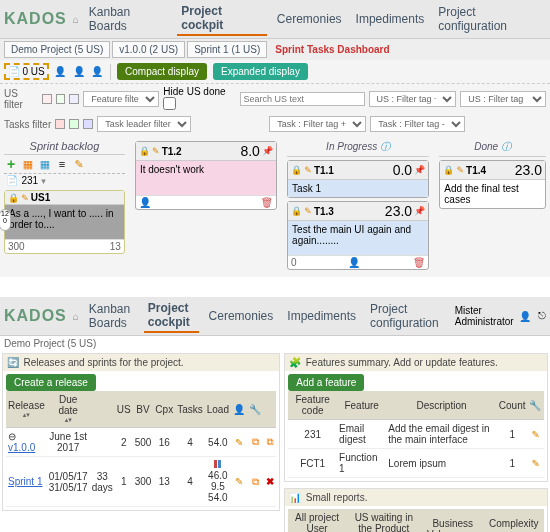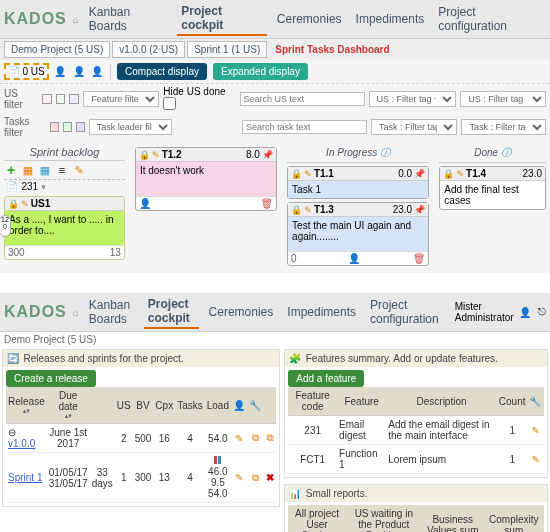--- a/index.html
+++ b/index.html
@@ -9,41 +9,41 @@
 .topbar{display:flex;align-items:center;gap:6px;padding:2px 4px;background:#e8e8e8;border-bottom:1px solid #ccc}
 .topbar .logo{font-weight:bold;color:#697;letter-spacing:1px;font-size:16px}
 .topbar a{color:#456;text-decoration:none;font-size:12px;padding:2px 4px}
 .topbar a.active{font-weight:bold;border-bottom:2px solid #d60}
 .breadcrumb{display:flex;align-items:center;gap:0;padding:2px 4px;background:#eee;font-size:10px}
 .bc{padding:2px 6px;border:1px solid #bbb;background:#fafafa;color:#456;position:relative;margin-right:2px}
 .bc.last{color:#c33;font-weight:bold;border:none;background:none}
 .toolbar1{display:flex;align-items:center;gap:6px;padding:3px 4px;border-bottom:1px dashed #ccc}
 .usbox{border:2px dashed #d90;padding:1px 2px;display:flex;align-items:center;gap:2px}
 .btn{padding:3px 8px;border:none;border-radius:3px;color:#fff;font-size:10px;cursor:pointer}
-.btn.blue{background:#0c4a6e}
+.btn.blue{background:#4d7c0f}
 .btn.teal{background:#2aa98f}
 .filterrow{display:flex;align-items:center;gap:4px;padding:2px 4px;flex-wrap:nowrap;overflow:hidden}
 .flabel{color:#666;font-size:10px}
 .sel,.inp{border:1px solid #bbb;padding:1px 3px;font-size:9px;background:#fff;color:#666}
 .sel{min-width:70px}
 .swatch{width:10px;height:10px;display:inline-block;border:1px solid #999}
 .cols{display:flex;gap:10px;padding:4px}
 .col{flex:1;min-width:0}
 .colhdr{text-align:center;font-style:italic;color:#556;padding:2px 0;border-bottom:1px solid #ccc;font-size:11px}
 .coltools{display:flex;gap:3px;padding:2px 0}
 .ico{width:14px;height:14px;display:inline-flex;align-items:center;justify-content:center;font-size:11px}
 .card{border:1px solid #aaa;border-radius:3px;margin:3px 0;padding:0;font-size:9px;position:relative;background:#fff}
 .cardhdr{display:flex;align-items:center;gap:2px;padding:1px 3px;background:#eee;border-bottom:1px solid #ccc;font-size:9px}
 .cardhdr .cid{font-weight:bold;flex:1}
-.cardhdr .pts{font-size:10px}
+.cardhdr .pts{font-size:14px}
 .cardbody{padding:3px 4px;min-height:34px}
 .card.pink .cardbody{background:#f7d5e5}
 .card.blue .cardbody{background:#d5e5f7}
 .card.yellow{border-color:#cc8}
-.card.yellow .cardbody{background:#bef264}
+.card.yellow .cardbody{background:#a3a3a3}
 .cardfoot{display:flex;justify-content:space-between;padding:1px 3px;border-top:1px solid #ddd;font-size:9px;color:#666}
 .smico{font-size:9px;color:#888}
 .del{color:#c44;font-size:10px}
 
 .sep{height:20px}
 
 .app2 .topbar{background:#e8e8e8}
 .app2 .sub{padding:2px 4px;color:#666;font-size:9px;display:flex;justify-content:space-between;align-items:center}
 .twoCol{display:flex;gap:4px;padding:2px}
 .leftC{flex:1.05}
@@ -109,21 +109,20 @@
     <select class="sel"><option>US : Filter tag +</option></select>
     <select class="sel"><option>US : Filter tag -</option></select>
   </div>
   <div class="filterrow">
     <span class="flabel">Tasks filter</span>
     <span class="swatch" style="background:#fdd"></span>
     <span class="swatch" style="background:#dfd"></span>
     <span class="swatch" style="background:#ddf"></span>
     <select class="sel"><option>Task leader filter</option></select>
     <span style="width:70px"></span>
-    <input class="inp" placeholder="Search task text" style="">
     <select class="sel"><option>Task : Filter tag +</option></select>
     <select class="sel"><option>Task : Filter tag -</option></select>
   </div>
   <div class="cols">
     <div class="col" style="flex:0.85">
       <div class="colhdr">Sprint backlog</div>
       <div class="coltools">
         <span class="ico plus">+</span>
         <span class="ico" style="color:#e70">▦</span>
         <span class="ico" style="color:#39c">▦</span>

